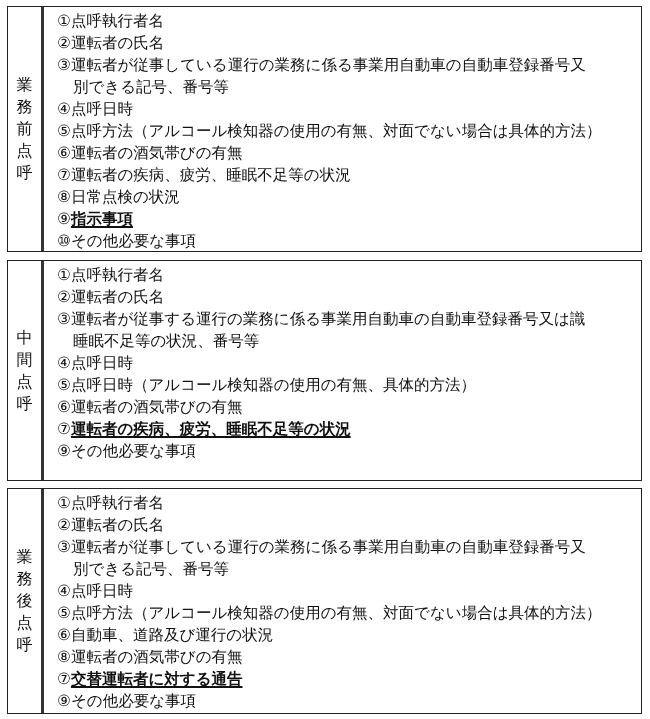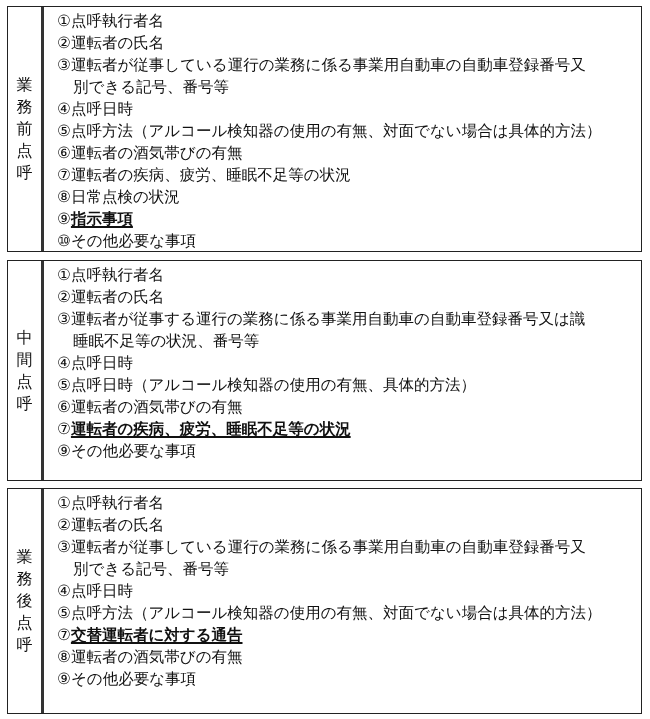--- a/index.html
+++ b/index.html
@@ -128,17 +128,18 @@
       <span>点</span>
       <span>呼</span>
     </div>
   </div>
   <div class="items-col">
     <div class="item"><span class="num">①</span><span class="txt">点呼執行者名</span></div>
     <div class="item"><span class="num">②</span><span class="txt">運転者の氏名</span></div>
     <div class="item"><span class="num">③</span><span class="txt">運転者が従事している運行の業務に係る事業用自動車の自動車登録番号又</span><span class="cont">別できる記号、番号等</span></div>
     <div class="item"><span class="num">④</span><span class="txt">点呼日時</span></div>
     <div class="item"><span class="num">⑤</span><span class="txt">点呼方法（アルコール検知器の使用の有無、対面でない場合は具体的方法）</span></div>
+    <div class="item"><span class="num">⑥</span><span class="txt">自動車、道路及び運行の状況</span></div>
+    <div class="item"><span class="num">⑧</span><span class="txt">運転者の酒気帯びの有無</span></div>
     <div class="item emph"><span class="num">⑦</span><span class="txt">交替運転者に対する通告</span></div>
-    <div class="item"><span class="num">⑧</span><span class="txt">運転者の酒気帯びの有無</span></div>
     <div class="item"><span class="num">⑨</span><span class="txt">その他必要な事項</span></div>
   </div>
 </div>
 
 </body></html>

